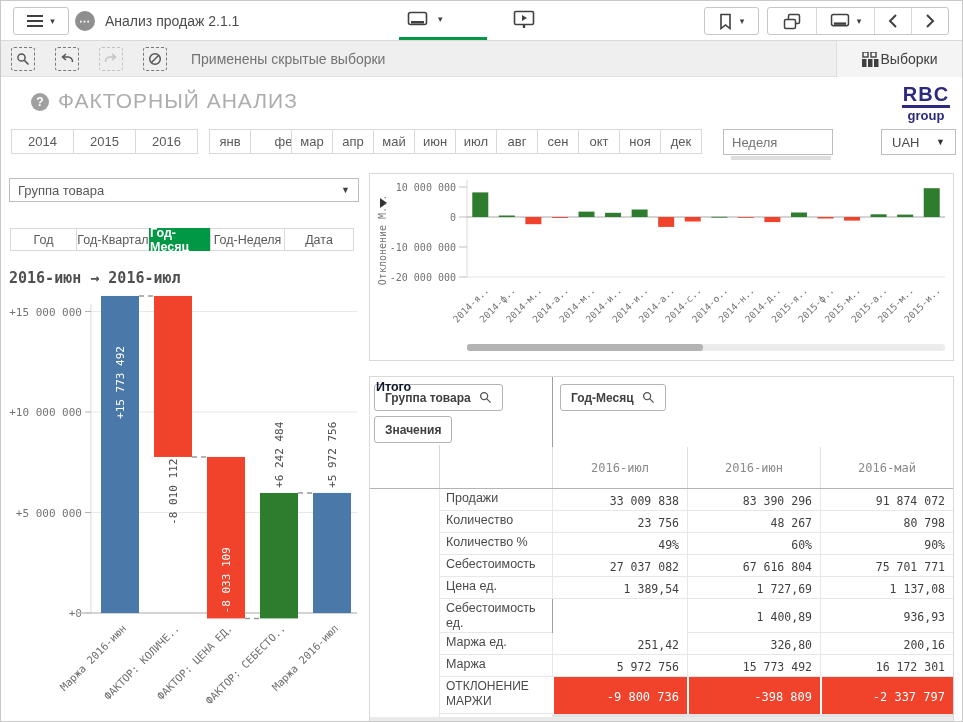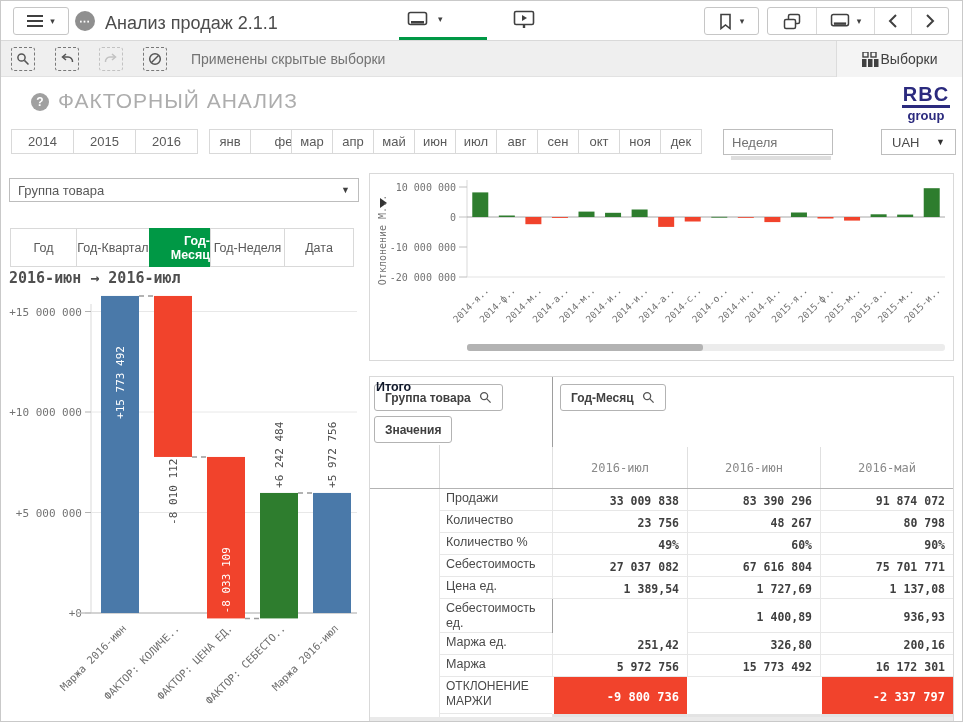--- a/index.html
+++ b/index.html
@@ -10,21 +10,21 @@
     font-family:"Liberation Sans", sans-serif; color:#595959; font-size:13px;
   }
   .abs { position:absolute; }
   .mono { font-family:"DejaVu Sans Mono", monospace; }
 
   
   .topbar { position:absolute; left:0; top:0; width:100%; height:40px; background:#fff; border-bottom:1px solid #d9d9d9; }
   .menu-btn { position:absolute; left:12px; top:6px; height:28px; width:56px; border:1px solid #c6c6c6; border-radius:3px; display:flex; align-items:center; justify-content:center; gap:7px; background:#fff; cursor:pointer; }
   .caret { font-size:9px; color:#404040; line-height:1; }
   .app-dot { position:absolute; left:74px; top:10px; width:20px; height:20px; border-radius:50%; background:#8f8f8f; color:#fff; display:flex; align-items:center; justify-content:center; font-weight:bold; font-size:11px; letter-spacing:1px; }
-  .app-title { position:absolute; left:104px; top:12px; font-size:18px; color:#4c4c4c; }
+  .app-title { position:absolute; left:104px; top:12px; font-size:14px; color:#4c4c4c; }
   .sheet-btn { position:absolute; left:402px; top:8px; display:flex; align-items:center; gap:10px; padding:2px 4px; cursor:pointer; }
   .green-underline { position:absolute; left:398px; top:36px; width:88px; height:3px; background:#009845; }
   .story-btn { position:absolute; left:512px; top:9px; cursor:pointer; }
   .bk-btn { position:absolute; left:703px; top:6px; width:55px; height:28px; border:1px solid #c6c6c6; border-radius:3px; display:flex; align-items:center; justify-content:center; gap:8px; background:#fff; cursor:pointer; }
   .btn-group { position:absolute; left:766px; top:6px; height:28px; border:1px solid #c6c6c6; border-radius:3px; display:flex; background:#fff; }
   .btn-group > div { display:flex; align-items:center; justify-content:center; gap:7px; border-left:1px solid #d9d9d9; cursor:pointer; }
   .btn-group > div:first-child { border-left:none; }
 
   
   .selbar { position:absolute; left:0; top:40px; width:100%; height:36px; background:#efefef; border-bottom:1px solid #e2e2e2; }
@@ -42,40 +42,40 @@
   
   .fgroup { position:absolute; top:128px; display:flex; }
   .fbtn { height:25px; border:1px solid #d9d9d9; background:#fff; display:flex; align-items:center; justify-content:center; font-size:13px; color:#595959; margin-left:-1px; cursor:pointer; }
   .fbtn:first-child { margin-left:0; }
   .week-box { position:absolute; left:722px; top:128px; width:110px; height:26px; border:1px solid #bdbdbd; background:#fff; display:flex; align-items:center; padding-left:8px; color:#737373; cursor:pointer; }
   .week-strip { position:absolute; left:730px; top:155px; width:100px; height:4px; background:#dedede; }
   .uah-box { position:absolute; left:880px; top:128px; width:75px; height:26px; border:1px solid #bdbdbd; background:#fff; display:flex; align-items:center; justify-content:space-between; padding:0 10px; color:#4a4a4a; cursor:pointer; }
 
   
   .dim-select { position:absolute; left:8px; top:177px; width:350px; height:24px; border:1px solid #bdbdbd; background:#fff; display:flex; align-items:center; justify-content:space-between; padding:0 8px; color:#595959; cursor:pointer; }
-  .tabs { position:absolute; left:10px; top:227px; display:flex; height:39px;text-align:right; }
+  .tabs { position:absolute; left:10px; top:227px; display:flex; height:23px; }
   .tab { border:1px solid #d9d9d9; background:#fff; display:flex; align-items:center; justify-content:center; font-size:12.5px; color:#595959; margin-left:-1px; cursor:pointer; }
   .tab.sel { background:#009845; border-color:#009845; color:#fff; font-weight:bold; }
   .wf-title { position:absolute; left:8px; top:268px; font-size:15px; font-weight:bold; color:#4f4f4f; }
 
   
   .mchart-panel { position:absolute; left:368px; top:172px; width:585px; height:188px; border:1px solid #d9d9d9; background:#fff; }
 
   
   .pivot { position:absolute; left:368px; top:375px; width:585px; height:347px; border:1px solid #d9d9d9; border-bottom:none; background:#fff; }
   .pbtn { position:absolute; height:27px; border:1px solid #b3b3b3; border-radius:3px; background:#fff; display:flex; align-items:center; gap:8px; padding:0 10px; font-size:12px; font-weight:bold; color:#404040; cursor:pointer; }
   .pv-line-dark { position:absolute; left:182px; top:0; width:1px; height:100%; background:#9e9e9e; }
   .pv-line-light { position:absolute; left:69px; top:68px; width:1px; bottom:0; background:#d9d9d9; }
   .pv-head-border { position:absolute; left:0; top:111px; width:100%; height:1px; background:#b3b3b3; }
   .pv-colhead { position:absolute; top:70px; height:41px; display:flex; align-items:center; justify-content:center; font-size:12px; color:#8a8a8a; border-left:1px solid #e0e0e0; font-family:"DejaVu Sans Mono", monospace; }
   .pv-rows { position:absolute; left:0; top:112px; width:100%; }
   .pv-row { position:relative; width:100%; }
   .pv-cell { position:absolute; top:0; height:100%; }
   .pv-mlabel { font-size:12.5px; color:#4a4a4a; padding:2px 4px 0 6px; line-height:15px; border-bottom:1px solid #e7e7e7; border-left:1px solid #e7e7e7; overflow:hidden; }
-  .pv-val { font-family:"DejaVu Sans Mono", monospace; font-size:11.5px; font-weight:bold; color:#3f3f3f; text-align:right; padding:3px 8px 0 0; border-bottom:1px solid #e7e7e7; border-left:1px solid #e7e7e7; white-space:nowrap; display:flex; align-items:center; justify-content:flex-end; }
+  .pv-val { font-family:"DejaVu Sans Mono", monospace; font-size:11.5px; font-weight:normal; color:#3f3f3f; text-align:right; padding:3px 8px 0 0; border-bottom:1px solid #e7e7e7; border-left:1px solid #e7e7e7; white-space:nowrap; display:flex; align-items:center; justify-content:flex-end; }
   .pv-val.red { background:#f1432c; color:#fff; font-size:12px; border-left:2px solid #fff; border-bottom:none; }
   .pv-val.gray { background:#e3e3e3; }
   .pv-itogo { position:absolute; left:0; top:0; width:69px; font-size:12.5px; font-weight:bold; color:#0f172a; padding:3px 0 0 6px; }
   .pv-bottom-strip { position:absolute; left:0; bottom:0; width:100%; height:6px; background:#eaeaea; }
 
   .sel-icon { width:24px; height:24px; border:1px dashed #787878; border-radius:3px; display:flex; align-items:center; justify-content:center; background:transparent; cursor:pointer; }
   .sel-icon.disabled { border-color:#c2c2c2; cursor:default; }
   svg text { user-select:none; }
 </style>
 </head>
@@ -399,20 +399,21 @@
         </div>
         <div class="pv-row" style="height: 22px;">
           <div class="pv-cell pv-mlabel" style="left: 69px; width: 113px;">Маржа</div>
           <div class="pv-cell pv-val" style="left: 182px; width: 135px;">5 972 756</div>
           <div class="pv-cell pv-val" style="left: 317px; width: 133px;">15 773 492</div>
           <div class="pv-cell pv-val" style="left: 450px; width: 133px;">16 172 301</div>
         </div>
         <div class="pv-row" style="height: 37px;">
           <div class="pv-cell pv-mlabel" style="left: 69px; width: 113px; text-transform: uppercase; font-size: 12px;">ОТКЛОНЕНИЕ МАРЖИ</div>
           <div class="pv-cell pv-val red" style="left: 182px; width: 135px;">-9 800 736</div>
+          <div class="pv-cell pv-val red" style="left: 317px; width: 133px;">-398 809</div>
           <div class="pv-cell pv-val red" style="left: 450px; width: 133px;">-2 337 797</div>
         </div>
         <div class="pv-row" style="height: 14px;">
           <div class="pv-cell pv-mlabel" style="left: 69px; width: 113px;">ФАКТОР:</div>
           <div class="pv-cell pv-val gray" style="left: 182px; width: 135px;"></div>
           <div class="pv-cell pv-val gray" style="left: 317px; width: 133px;"></div>
           <div class="pv-cell pv-val gray" style="left: 450px; width: 133px;"></div>
         </div>
       </div>
     <div class="pv-bottom-strip"></div>

